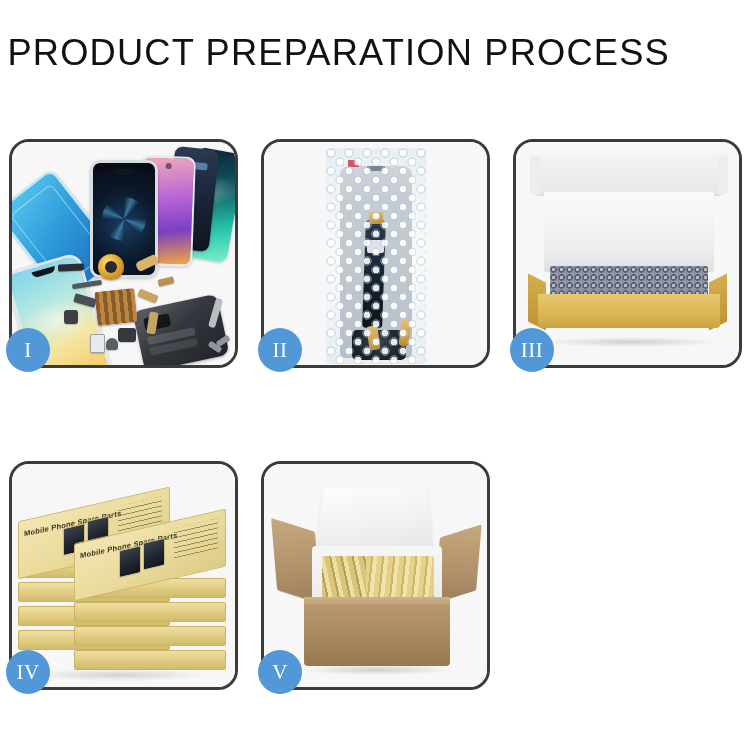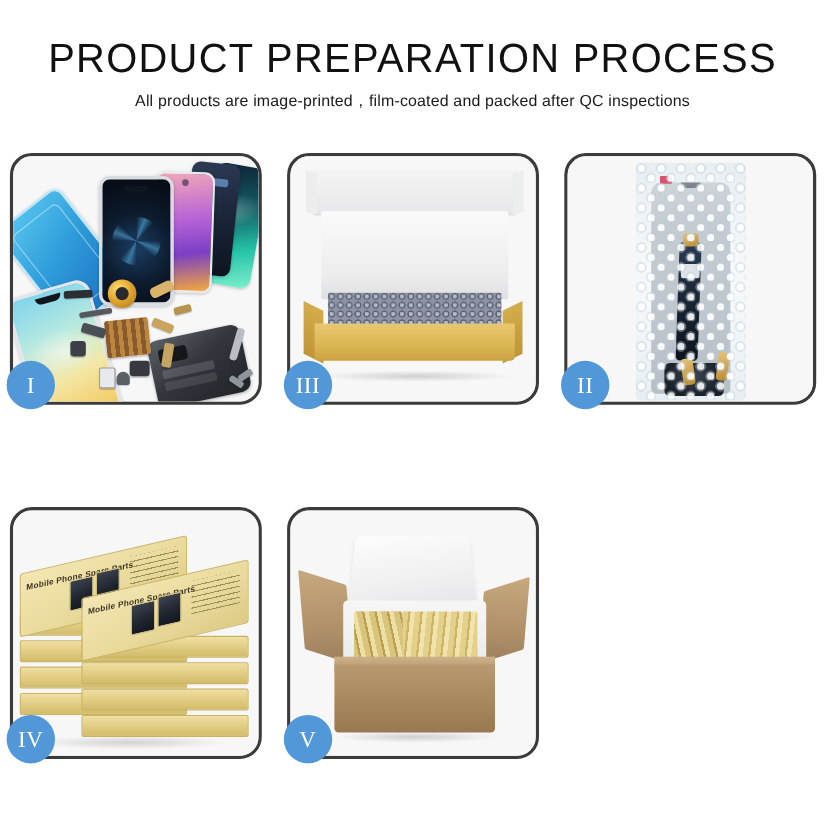--- a/index.html
+++ b/index.html
@@ -21,21 +21,20 @@
     height: 750px;
     background: #ffffff;
   }
 
   
   .header {
     position: absolute;
     left: 0;
     top: 0;
     width: 750px;
-    text-align: center;
   }
   .title {
     margin: 0;
     padding-top: 34px;
     font-family: "Liberation Sans", sans-serif;
     font-size: 37px;
     font-weight: 500;
     letter-spacing: 1.2px;
     color: #111111;
     line-height: 1.05;
@@ -479,21 +478,20 @@
     background: radial-gradient(ellipse at 50% 50%, rgba(0,0,0,.14), rgba(0,0,0,0) 72%);
   }
 </style>
 </head>
 <body>
 
 <div class="page">
 
   <div class="header">
     <h1 class="title">PRODUCT PREPARATION PROCESS</h1>
-    <p class="subtitle">All products are image-printed，film-coated and packed after QC inspections</p>
   </div>
 
   <div class="grid">
 
     <div class="panel">
       <div class="panel-inner">
         <div class="scene">
           <div class="ph p1-blue"></div>
           <div class="ph p1-teal"></div>
           <div class="ph p1-navy"></div>
@@ -518,55 +516,55 @@
           <div class="bit b13"></div>
           <div class="bit b14"></div>
         </div>
       </div>
       <div class="badge">I</div>
     </div>
 
     <div class="panel">
       <div class="panel-inner">
         <div class="scene">
-          <div class="p3-lid"></div>
-          <div class="p3-foam"></div>
-          <div class="p3-wrap"></div>
-          <div class="p3-left"></div>
-          <div class="p3-right"></div>
-          <div class="p3-front"></div>
-          <div class="p3-shadow"></div>
-        </div>
-      </div>
-      <div class="badge">III</div>
-    </div>
-
-    <div class="panel">
-      <div class="panel-inner">
-        <div class="scene">
           <div class="p2-bag">
             <div class="p2-lcd"></div>
             <div class="p2-notch"></div>
             <div class="p2-flex"></div>
             <div class="p2-conn"></div>
             <div class="p2-gold1"></div>
             <div class="p2-dark"></div>
             <div class="p2-gold2"></div>
             <div class="p2-gold3"></div>
             <div class="p2-tag"></div>
             <div class="p2-bubbles"></div>
           </div>
         </div>
       </div>
       <div class="badge">II</div>
     </div>
 
     <div class="panel">
       <div class="panel-inner">
         <div class="scene">
+          <div class="p3-lid"></div>
+          <div class="p3-foam"></div>
+          <div class="p3-wrap"></div>
+          <div class="p3-left"></div>
+          <div class="p3-right"></div>
+          <div class="p3-front"></div>
+          <div class="p3-shadow"></div>
+        </div>
+      </div>
+      <div class="badge">III</div>
+    </div>
+
+    <div class="panel">
+      <div class="panel-inner">
+        <div class="scene">
           <div class="p4-stack">
 
             <div class="p4-box" style="left:0px;  top:76px;"></div>
             <div class="p4-box" style="left:0px;  top:100px;"></div>
             <div class="p4-box" style="left:0px;  top:124px;"></div>
             <div class="p4-box" style="left:0px;  top:148px;"></div>
 
             <div class="p4-box" style="left:56px; top:96px;"></div>
             <div class="p4-box" style="left:56px; top:120px;"></div>
             <div class="p4-box" style="left:56px; top:144px;"></div>

